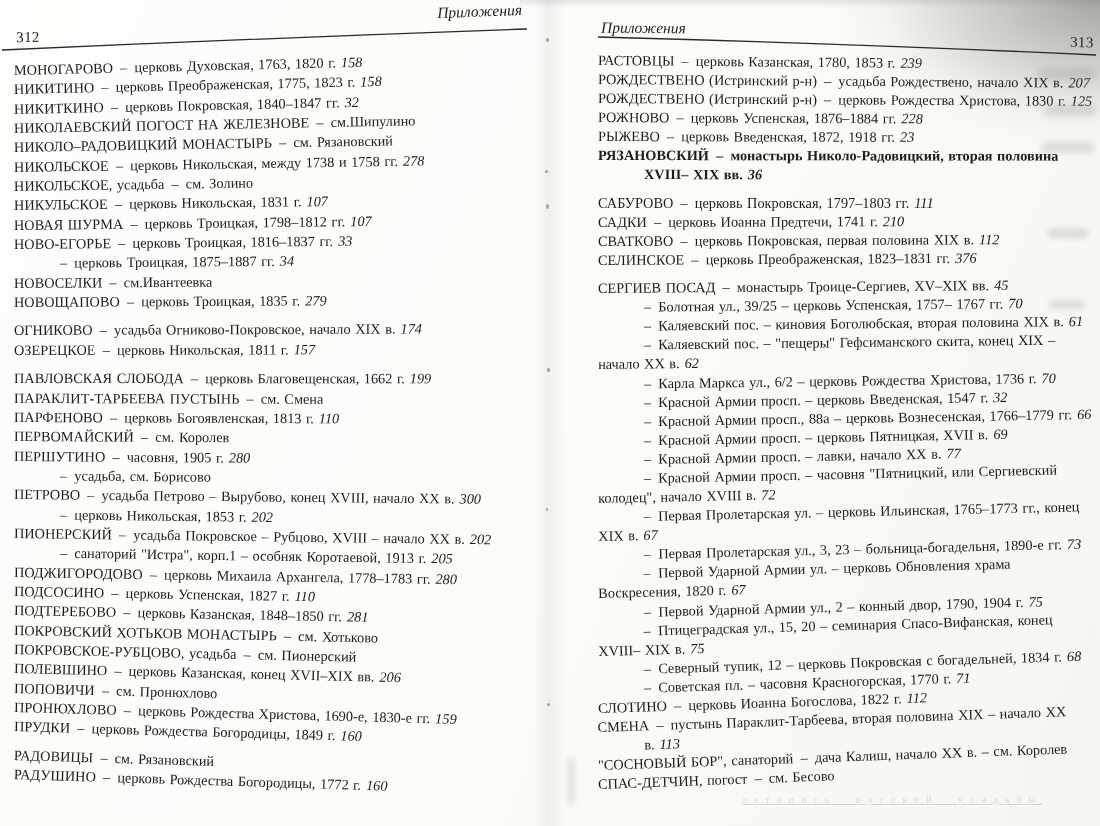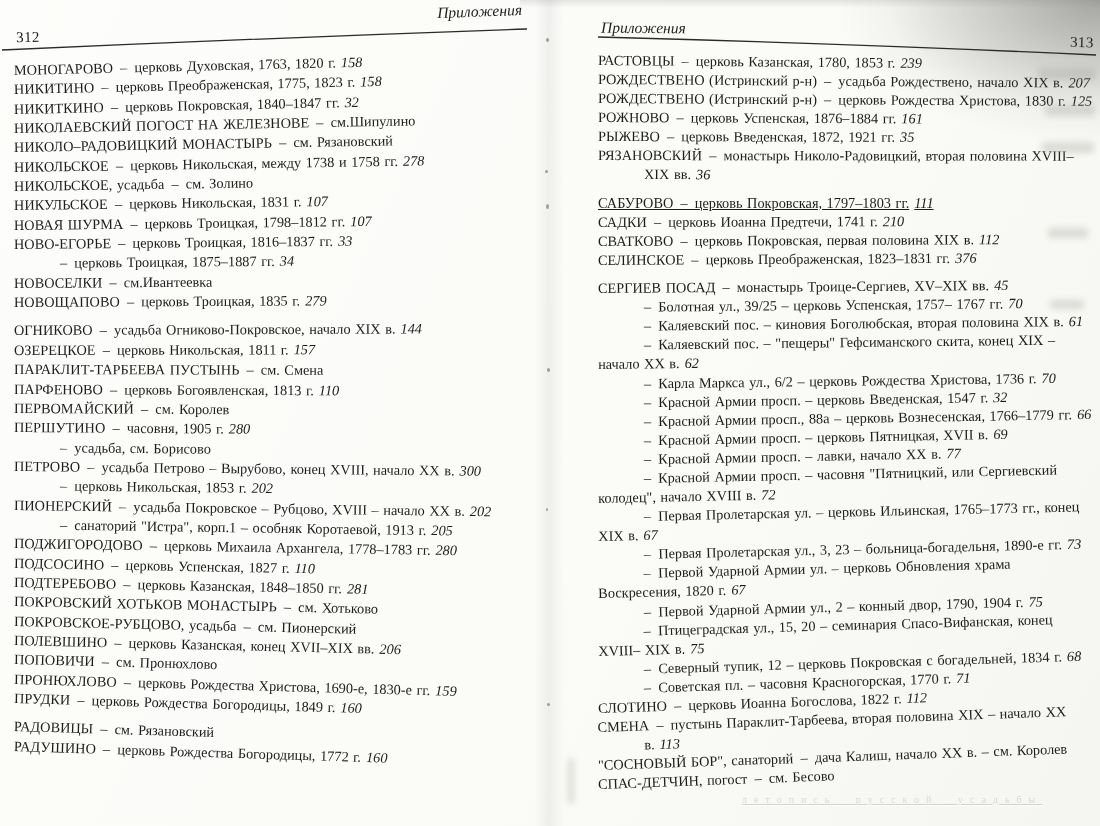--- a/index.html
+++ b/index.html
@@ -74,22 +74,23 @@
       <div class="entry main" style="transform: rotate(-1.09deg);"><span>НИКОЛАЕВСКИЙ ПОГОСТ НА ЖЕЛЕЗНОВЕ – см.Шипулино</span></div>
       <div class="entry main" style="transform: rotate(-1deg);"><span>НИКОЛО–РАДОВИЦКИЙ МОНАСТЫРЬ – см. Рязановский</span></div>
       <div class="entry main" style="transform: rotate(-0.91deg);"><span>НИКОЛЬСКОЕ – церковь Никольская, между 1738 и 1758 гг.</span><span class="ref">278</span></div>
       <div class="entry main" style="transform: rotate(-0.83deg);"><span>НИКОЛЬСКОЕ, усадьба – см. Золино</span></div>
       <div class="entry main" style="transform: rotate(-0.74deg);"><span>НИКУЛЬСКОЕ – церковь Никольская, 1831 г.</span><span class="ref">107</span></div>
       <div class="entry main" style="transform: rotate(-0.65deg);"><span>НОВАЯ ШУРМА – церковь Троицкая, 1798–1812 гг.</span><span class="ref">107</span></div>
       <div class="entry main" style="transform: rotate(-0.56deg);"><span>НОВО-ЕГОРЬЕ – церковь Троицкая, 1816–1837 гг.</span><span class="ref">33</span></div>
       <div class="entry sub" style="transform: rotate(-0.47deg);"><span>– церковь Троицкая, 1875–1887 гг.</span><span class="ref">34</span></div>
       <div class="entry main" style="transform: rotate(-0.39deg);"><span>НОВОСЕЛКИ – см.Ивантеевка</span></div>
       <div class="entry main" style="transform: rotate(-0.3deg);"><span>НОВОЩАПОВО – церковь Троицкая, 1835 г.</span><span class="ref">279</span></div>
-      <div class="entry main gap" style="transform: rotate(-0.21deg);"><span>ОГНИКОВО – усадьба Огниково-Покровское, начало XIX в.</span><span class="ref">144</span></div>
+      <div class="entry main gap" style="transform: rotate(-0.21deg);"><span>ОГНИКОВО – усадьба Огниково-Покровское, начало XIX в.</span><span class="ref">174</span></div>
       <div class="entry main" style="transform: rotate(-0.13deg);"><span>ОЗЕРЕЦКОЕ – церковь Никольская, 1811 г.</span><span class="ref">157</span></div>
+      <div class="entry main gap" style="transform: rotate(0.05deg);"><span>ПАВЛОВСКАЯ СЛОБОДА – церковь Благовещенская, 1662 г.</span><span class="ref">199</span></div>
       <div class="entry main" style="transform: rotate(0.14deg);"><span>ПАРАКЛИТ-ТАРБЕЕВА ПУСТЫНЬ – см. Смена</span></div>
       <div class="entry main" style="transform: rotate(0.23deg);"><span>ПАРФЕНОВО – церковь Богоявленская, 1813 г.</span><span class="ref">110</span></div>
       <div class="entry main" style="transform: rotate(0.31deg);"><span>ПЕРВОМАЙСКИЙ – см. Королев</span></div>
       <div class="entry main" style="transform: rotate(0.4deg);"><span>ПЕРШУТИНО – часовня, 1905 г.</span><span class="ref">280</span></div>
       <div class="entry sub" style="transform: rotate(0.49deg);"><span>– усадьба, см. Борисово</span></div>
       <div class="entry main" style="transform: rotate(0.58deg);"><span>ПЕТРОВО – усадьба Петрово – Вырубово, конец XVIII, начало XX в.</span><span class="ref">300</span></div>
       <div class="entry sub" style="transform: rotate(0.66deg);"><span>– церковь Никольская, 1853 г.</span><span class="ref">202</span></div>
       <div class="entry main" style="transform: rotate(0.75deg);"><span>ПИОНЕРСКИЙ – усадьба Покровское – Рубцово, XVIII – начало XX в.</span><span class="ref">202</span></div>
       <div class="entry sub" style="transform: rotate(0.84deg);"><span>– санаторий "Истра", корп.1 – особняк Коротаевой, 1913 г.</span><span class="ref">205</span></div>
       <div class="entry main" style="transform: rotate(0.93deg);"><span>ПОДЖИГОРОДОВО – церковь Михаила Архангела, 1778–1783 гг.</span><span class="ref">280</span></div>
@@ -101,24 +102,24 @@
       <div class="entry main" style="transform: rotate(1.45deg);"><span>ПОПОВИЧИ – см. Пронюхлово</span></div>
       <div class="entry main" style="transform: rotate(1.54deg);"><span>ПРОНЮХЛОВО – церковь Рождества Христова, 1690-е, 1830-е гг.</span><span class="ref">159</span></div>
       <div class="entry main" style="transform: rotate(1.63deg);"><span>ПРУДКИ – церковь Рождества Богородицы, 1849 г.</span><span class="ref">160</span></div>
       <div class="entry main gap" style="transform: rotate(1.71deg);"><span>РАДОВИЦЫ – см. Рязановский</span></div>
       <div class="entry main" style="transform: rotate(1.8deg);"><span>РАДУШИНО – церковь Рождества Богородицы, 1772 г.</span><span class="ref">160</span></div>
     </div>
   <div class="col col-right">
       <div class="entry main" style="transform: rotate(0.5deg);"><span>РАСТОВЦЫ – церковь Казанская, 1780, 1853 г.</span><span class="ref">239</span></div>
       <div class="entry main" style="transform: rotate(0.42deg);"><span>РОЖДЕСТВЕНО (Истринский р-н) – усадьба Рождествено, начало XIX в.</span><span class="ref">207</span></div>
       <div class="entry main" style="transform: rotate(0.33deg);"><span>РОЖДЕСТВЕНО (Истринский р-н) – церковь Рождества Христова, 1830 г.</span><span class="ref">125</span></div>
-      <div class="entry main" style="transform: rotate(0.25deg);"><span>РОЖНОВО – церковь Успенская, 1876–1884 гг.</span><span class="ref">161</span></div>
-      <div class="entry main" style="transform: rotate(0.16deg);"><span>РЫЖЕВО – церковь Введенская, 1872, 1921 гг.</span><span class="ref">35</span></div>
-      <div class="entry main" style="transform: rotate(0.08deg);"><span>РЯЗАНОВСКИЙ – монастырь Николо-Радовицкий, вторая половина XVIII– XIX вв.</span><span class="ref">36</span></div>
-      <div class="entry main gap" style="transform: rotate(0deg); text-decoration: underline;"><span>САБУРОВО – церковь Покровская, 1797–1803 гг.</span><span class="ref">111</span></div>
+      <div class="entry main" style="transform: rotate(0.25deg);"><span>РОЖНОВО – церковь Успенская, 1876–1884 гг.</span><span class="ref">228</span></div>
+      <div class="entry main" style="transform: rotate(0.16deg);"><span>РЫЖЕВО – церковь Введенская, 1872, 1918 гг.</span><span class="ref">23</span></div>
+      <div class="entry main" style="transform: rotate(0.08deg); font-weight: bold;"><span>РЯЗАНОВСКИЙ – монастырь Николо-Радовицкий, вторая половина XVIII– XIX вв.</span><span class="ref">36</span></div>
+      <div class="entry main gap" style="transform: rotate(0deg);"><span>САБУРОВО – церковь Покровская, 1797–1803 гг.</span><span class="ref">111</span></div>
       <div class="entry main" style="transform: rotate(-0.17deg);"><span>САДКИ – церковь Иоанна Предтечи, 1741 г.</span><span class="ref">210</span></div>
       <div class="entry main" style="transform: rotate(-0.25deg);"><span>СВАТКОВО – церковь Покровская, первая половина XIX в.</span><span class="ref">112</span></div>
       <div class="entry main" style="transform: rotate(-0.34deg);"><span>СЕЛИНСКОЕ – церковь Преображенская, 1823–1831 гг.</span><span class="ref">376</span></div>
       <div class="entry main gap" style="transform: rotate(-0.42deg);"><span>СЕРГИЕВ ПОСАД – монастырь Троице-Сергиев, XV–XIX вв.</span><span class="ref">45</span></div>
       <div class="entry sub" style="transform: rotate(-0.51deg);"><span>– Болотная ул., 39/25 – церковь Успенская, 1757– 1767 гг.</span><span class="ref">70</span></div>
       <div class="entry sub" style="transform: rotate(-0.59deg);"><span>– Каляевский пос. – киновия Боголюбская, вторая половина XIX в.</span><span class="ref">61</span></div>
       <div class="entry sub" style="transform: rotate(-0.67deg);"><span>– Каляевский пос. – "пещеры" Гефсиманского скита, конец XIX – начало XX в.</span><span class="ref">62</span></div>
       <div class="entry sub" style="transform: rotate(-0.76deg);"><span>– Карла Маркса ул., 6/2 – церковь Рождества Христова, 1736 г.</span><span class="ref">70</span></div>
       <div class="entry sub" style="transform: rotate(-0.84deg);"><span>– Красной Армии просп. – церковь Введенская, 1547 г.</span><span class="ref">32</span></div>
       <div class="entry sub" style="transform: rotate(-0.93deg);"><span>– Красной Армии просп., 88а – церковь Вознесенская, 1766–1779 гг.</span><span class="ref">66</span></div>

